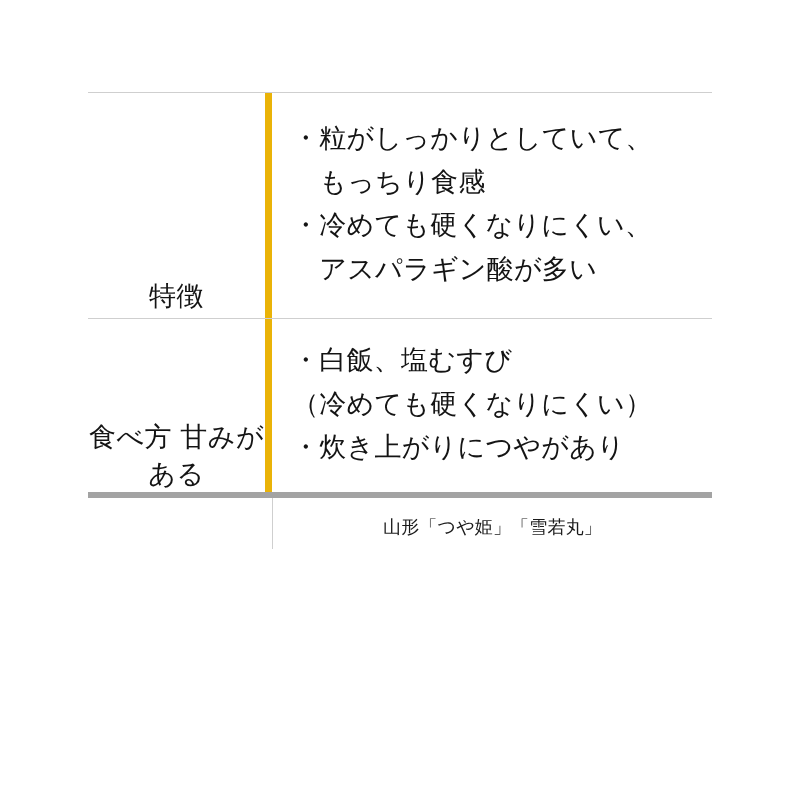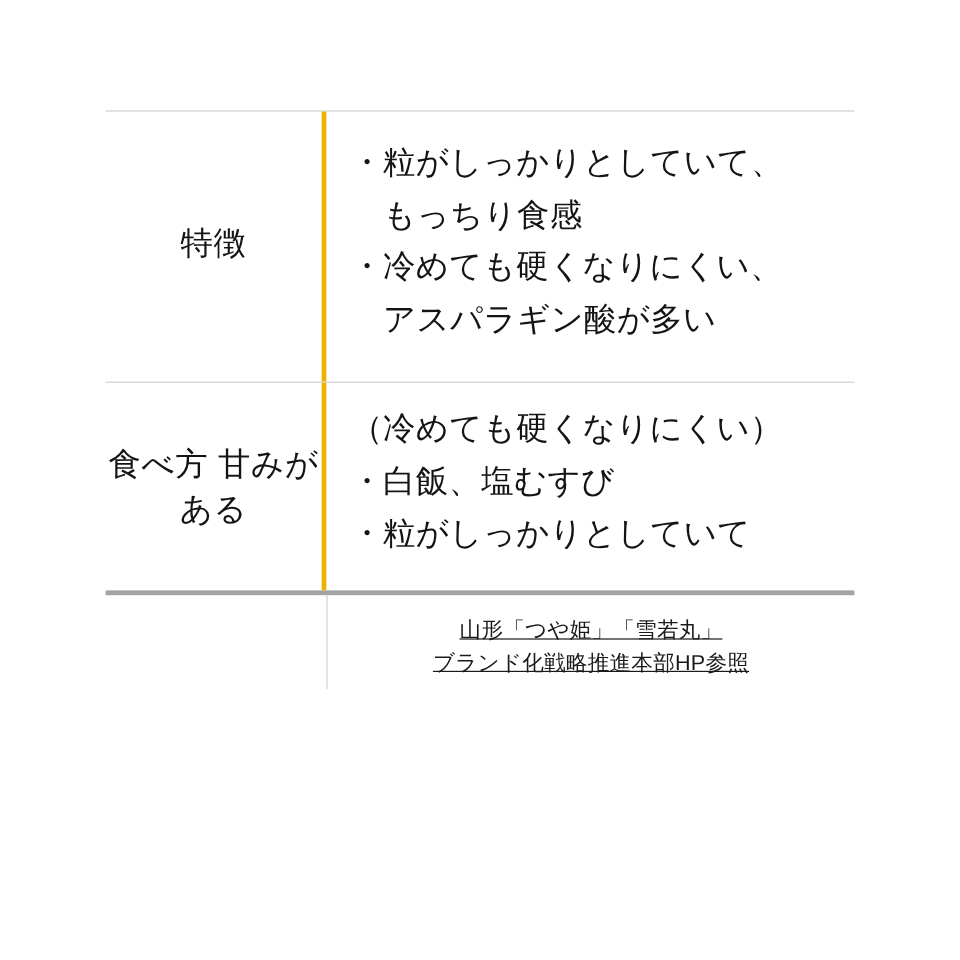--- a/index.html
+++ b/index.html
@@ -27,31 +27,30 @@
     width: 624px;
   }
   .row {
     display: flex;
     align-items: stretch;
     border-top: 1px solid #cfcfcf;
   }
   .col-label {
     width: 184px;
     flex: 0 0 184px;
-    border-right: 4px solid #eab308;
+    border-right: 7px solid #eab308;
     display: flex;
-    align-items: center;
+    align-items: flex-end;
     justify-content: center;
     box-sizing: border-box;
   }
   .col-body {
     flex: 1 1 auto;
     padding: 18px 0 18px 20px;
     box-sizing: border-box;
-    font-family: Liberation Mono, monospace;
   }
   .label-text {
     font-size: 27px;
     line-height: 1.35;
     text-align: center;
     letter-spacing: 0.02em;
     color: #141414;
   }
   .bullet-list {
     margin: 0;
@@ -66,24 +65,23 @@
     margin: 0;
     padding: 0;
     white-space: pre-line;
     text-indent: 0;
   }
   .row-features .col-label { padding-bottom: 4px; }
   .row-features .col-body { padding-top: 24px; padding-bottom: 26px; }
   .row-howto .col-body { padding-top: 20px; padding-bottom: 22px; }
 
   .source-row {
-    border-top: 4px solid #a3a3a3;
+    border-top: 6px solid #a3a3a3;
     border-bottom: none;
     display: flex;
-    text-decoration: underline;
   }
   .source-spacer {
     width: 184px;
     flex: 0 0 184px;
     border-right: 1px solid #cfcfcf;
   }
   .source-body {
     flex: 1 1 auto;
     padding: 16px 0 8px 0;
     text-align: center;
@@ -116,30 +114,29 @@
       </div>
     </div>
 
     <div class="row row-howto">
       <div class="col-label">
         <div class="label-text">食べ方
 甘みがある</div>
       </div>
       <div class="col-body">
         <ul class="bullet-list">
+          <li>・白飯、塩むすび</li>
           <li>（冷めても硬くなりにくい）</li>
-          <li>・白飯、塩むすび</li>
-          <li>・粒がしっかりとしていて</li>
+          <li>・炊き上がりにつやがあり</li>
         </ul>
       </div>
     </div>
 
     <div class="source-row">
       <div class="source-spacer"></div>
       <div class="source-body">
         <div class="source-line">山形「つや姫」「雪若丸」</div>
-        <div class="source-line">ブランド化戦略推進本部HP参照</div>
       </div>
     </div>
 
   </div>
 
 </div>
 
 </body></html>

